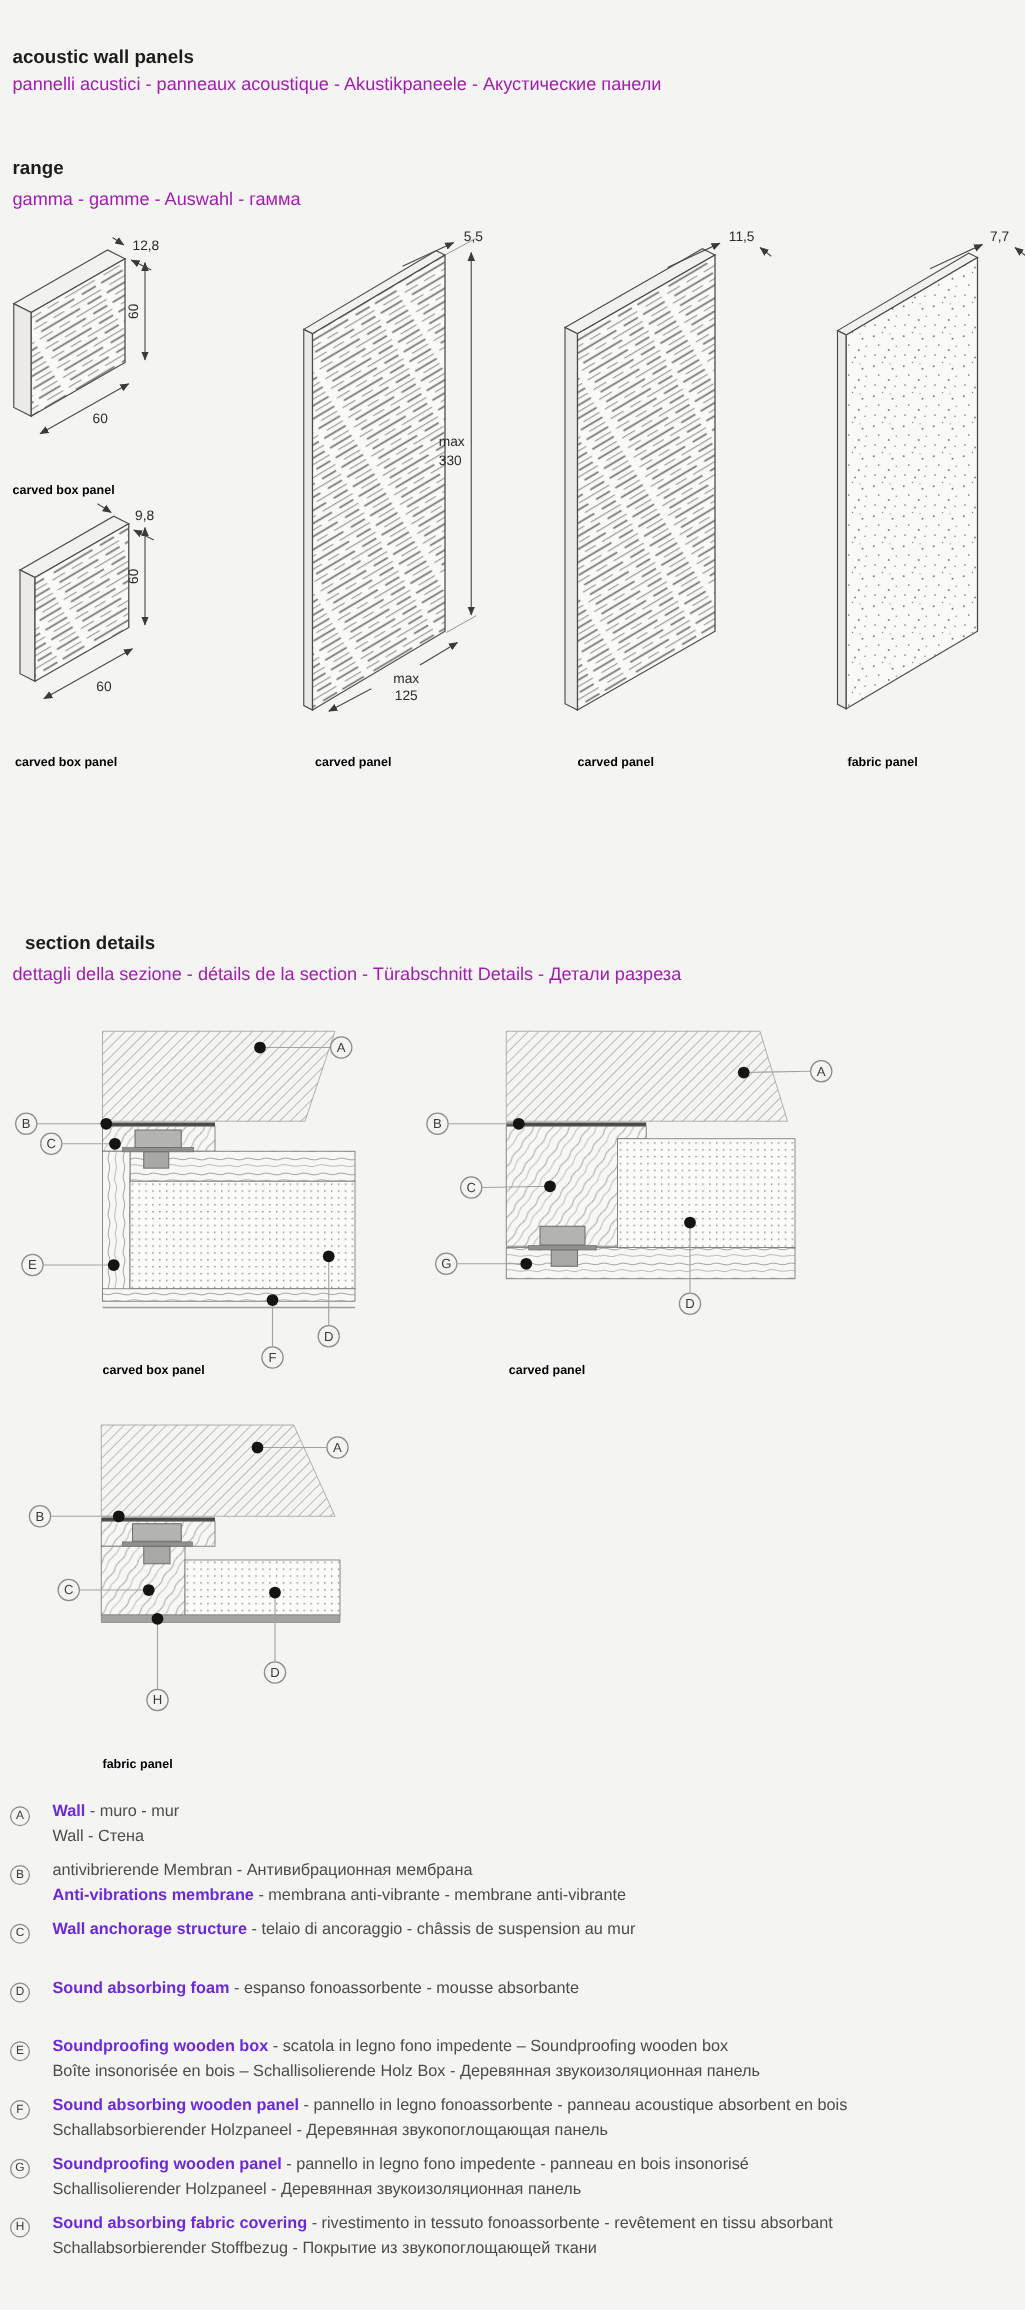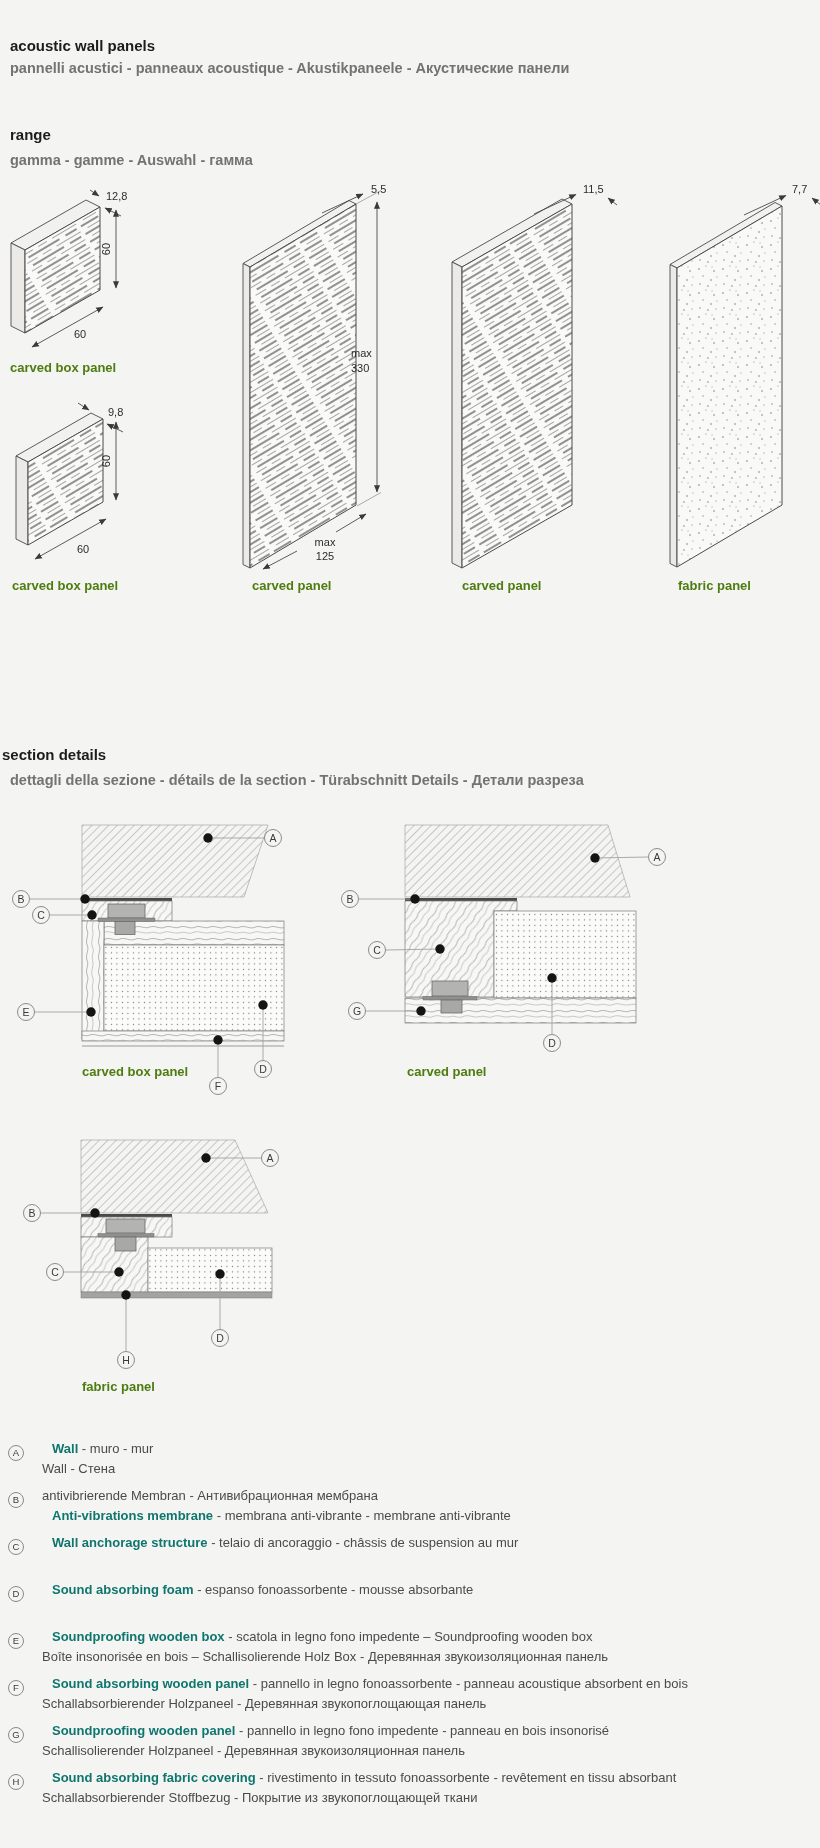--- a/index.html
+++ b/index.html
@@ -1,21 +1,21 @@
 <!DOCTYPE html>
 <html><head>
 <meta charset="utf-8">
 <style>
   html,body{margin:0;padding:0;background:#f4f4f2;}
   #page{position:relative;width:820px;height:1848px;background:#f4f4f2;overflow:hidden;
         font-family:"Liberation Sans",sans-serif;color:#1f1f1d;}
   .abs{position:absolute;}
   .h-title{font-size:15px;font-weight:bold;color:#1c1c1a;white-space:nowrap;}
-  .h-sub{font-size:14.5px;font-weight:bold;color:#737373;white-space:nowrap;}
-  .draw-label{font-size:13px;font-weight:bold;color:#4d7c0f;white-space:nowrap;}
+  .h-sub{font-size:14.5px;font-weight:normal;color:#a21caf;white-space:nowrap;}
+  .draw-label{font-size:10px;font-weight:bold;color:#000000;white-space:nowrap;margin-top:27px;}
   svg{position:absolute;left:0;overflow:visible;}
   .face-bg{fill:#fafaf8;stroke:none;}
   .face{stroke:#4a4a48;stroke-width:1;fill-opacity:1;}
   .topface{fill:#f1f1ef;stroke:#4a4a48;stroke-width:0.9;}
   .sideface{fill:#eceae7;stroke:#4a4a48;stroke-width:0.9;}
   .dim{stroke:#4a4a48;stroke-width:0.9;fill:none;}
   .ext{stroke:#8a8a88;stroke-width:0.7;fill:none;}
   .dimtext{font-size:11px;fill:#2c2c2a;}
   .part{stroke:#7a7a78;stroke-width:0.7;}
   .wallp{stroke:#9a9a98;stroke-width:0.6;}
@@ -25,21 +25,21 @@
   .screw-body{fill:#a8a8a6;stroke:#6a6a68;stroke-width:0.8;}
   .cline{stroke:#a2a2a0;stroke-width:0.9;}
   .ccirc{fill:#f4f4f2;stroke:#8c8c8a;stroke-width:1;}
   .cdot{fill:#141412;}
   .clt{font-size:10.5px;fill:#3a3a38;text-anchor:middle;}
   #legend{position:absolute;left:0;top:1443px;width:820px;height:390px;}
   .lrow{position:absolute;left:0;width:820px;height:46px;}
   .lcircle{position:absolute;left:8px;top:2px;width:14px;height:14px;border:1px solid #8a8a88;
            border-radius:50%;font-size:9.5px;line-height:14px;text-align:center;color:#3a3a38;}
   .ltext{position:absolute;left:42px;top:-4px;width:770px;font-size:13px;line-height:20px;color:#4b4b49;}
-  .ltext b{color:#0f766e;font-weight:bold;margin-left:10px;}
+  .ltext b{color:#6d28d9;font-weight:bold;}
 </style>
 </head>
 <body>
 
 <div id="page">
 
   <div class="abs h-title" style="left:10px;top:37px;">acoustic wall panels</div>
   <div class="abs h-sub" style="left:10px;top:60px;">pannelli acustici - panneaux acoustique - Akustikpaneele - Акустические панели</div>
 
   <div class="abs h-title" style="left:10px;top:126px;">range</div>
@@ -159,21 +159,21 @@
       <line class="dim" x1="812" y1="198" x2="821" y2="205" marker-start="url(#arr)"></line>
     </g>
   </svg>
 
   <div class="abs draw-label" style="left:10px;top:360px;">carved box panel</div>
   <div class="abs draw-label" style="left:12px;top:578px;">carved box panel</div>
   <div class="abs draw-label" style="left:252px;top:578px;">carved panel</div>
   <div class="abs draw-label" style="left:462px;top:578px;">carved panel</div>
   <div class="abs draw-label" style="left:678px;top:578px;">fabric panel</div>
 
-  <div class="abs h-title" style="left:2px;top:746px;">section details</div>
+  <div class="abs h-title" style="left:20px;top:746px;">section details</div>
   <div class="abs h-sub" style="left:10px;top:772px;">dettagli della sezione - détails de la section - Türabschnitt Details - Детали разреза</div>
 
   <svg id="details-svg" style="top:810px;" width="820" height="620" viewBox="0 810 820 620">
 
     <g>
       <polygon class="wallp" fill="url(#hatch)" points="82,825 268,825 244,897 82,897"></polygon>
       <line class="membrane" x1="82" y1="899.5" x2="172" y2="899.5"></line>
       <rect class="part" fill="url(#woodD)" x="82" y="901" width="90" height="20"></rect>
       <rect class="part" fill="url(#woodH)" x="104" y="921" width="180" height="24"></rect>
       <rect class="part" fill="url(#woodV)" x="82" y="921" width="22" height="118"></rect>

